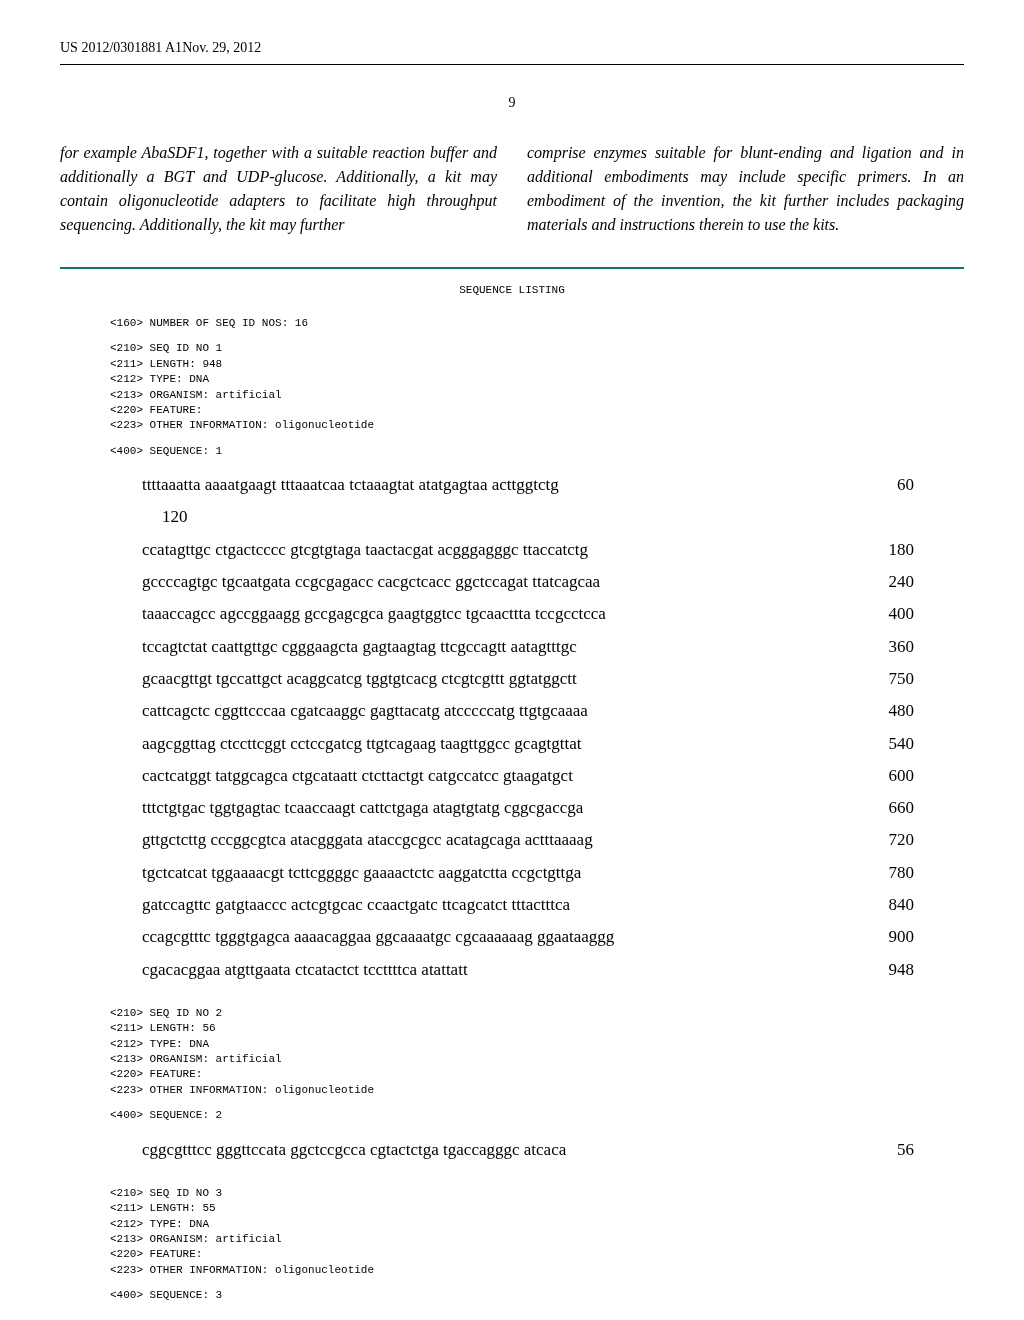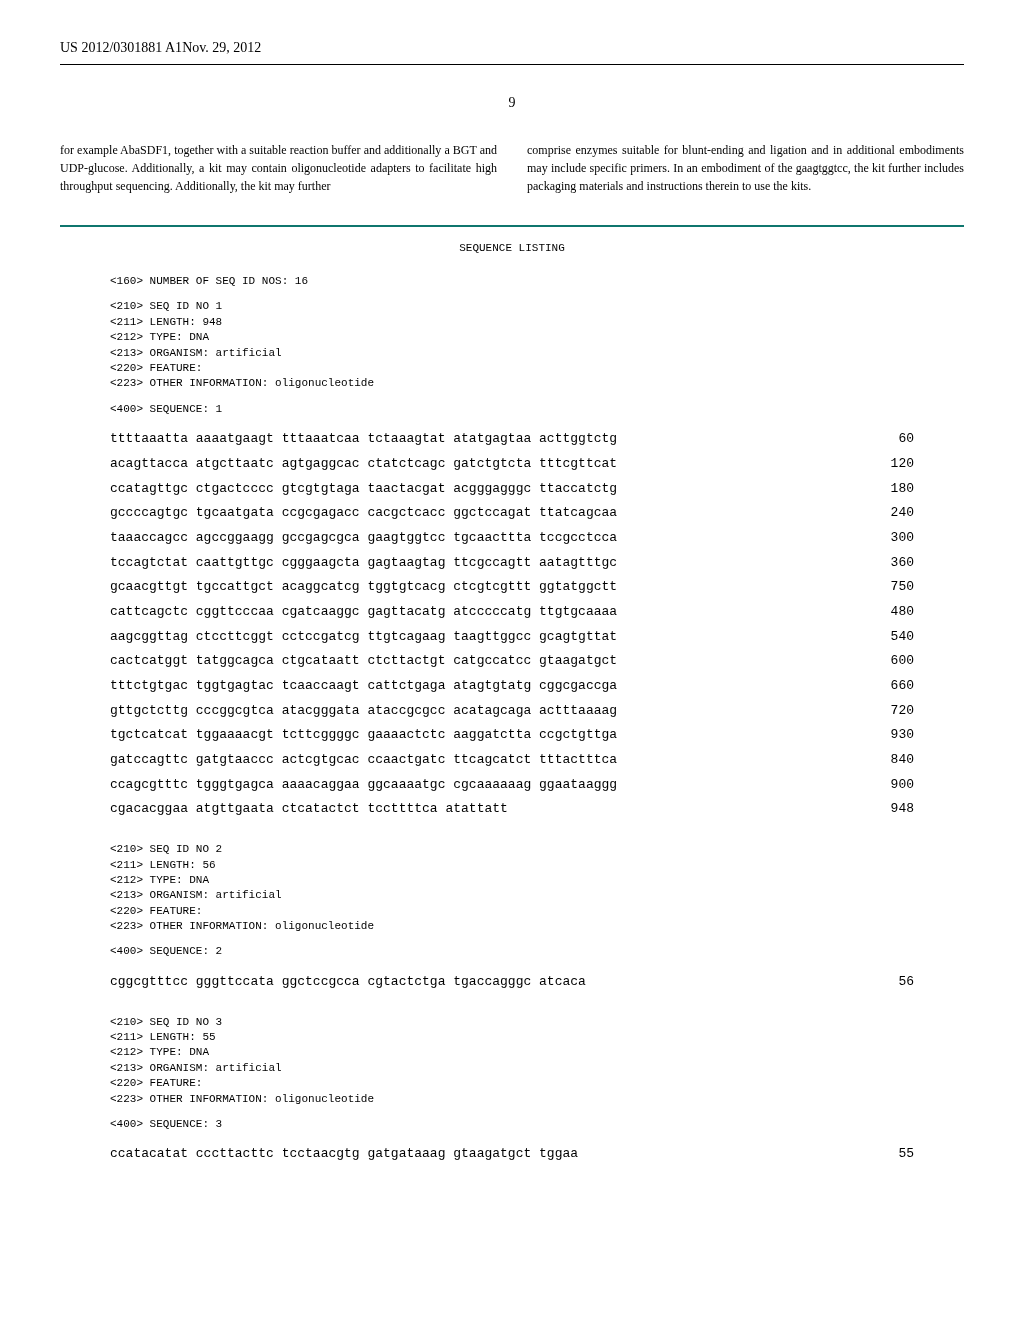--- a/index.html
+++ b/index.html
@@ -26,23 +26,24 @@
       margin-bottom: 30px;
     }
     .page-number {
       text-align: center;
       font-size: 14px;
       margin-bottom: 30px;
     }
     .intro-columns {
       display: flex;
       gap: 30px;
-      font-size: 12px;
+      font-size: 16px;
       line-height: 1.5;
       margin-bottom: 30px;
+      font-style: italic;
     }
     .intro-col {
       flex: 1;
       text-align: justify;
     }
     .sequence-listing-box {
       border-top: 2px solid #0f766e;
       padding-top: 15px;
       padding-left: 50px;
       padding-right: 50px;
@@ -56,24 +57,25 @@
     .seq-meta {
       font-family: "Courier New", Courier, monospace;
       font-size: 11px;
       line-height: 1.4;
       margin-bottom: 10px;
     }
     .seq-meta div {
       white-space: pre;
     }
     .seq-block {
-      font-family: Liberation Mono, monospace;
-      font-size: 13px;
+      font-family: Liberation Serif, serif;
+      font-size: 17px;
       line-height: 1.9;
       margin-bottom: 20px;
+      margin-left: 32px;
     }
     .seq-row {
       display: flex;
       justify-content: space-between;
     }
     .seq-groups {
       white-space: pre;
     }
     .seq-num {
       padding-left: 20px;
@@ -85,21 +87,21 @@
 <div class="header">
   <span>US 2012/0301881 A1</span>
   <span>Nov. 29, 2012</span>
 </div>
 <hr class="header-line">
 
 <div class="page-number">9</div>
 
 <div class="intro-columns">
   <div class="intro-col">for example AbaSDF1, together with a suitable reaction buffer and additionally a BGT and UDP-glucose. Additionally, a kit may contain oligonucleotide adapters to facilitate high throughput sequencing. Additionally, the kit may further</div>
-  <div class="intro-col">comprise enzymes suitable for blunt-ending and ligation and in additional embodiments may include specific primers. In an embodiment of the gaagtggtcc, the kit further includes packaging materials and instructions therein to use the kits.</div>
+  <div class="intro-col">comprise enzymes suitable for blunt-ending and ligation and in additional embodiments may include specific primers. In an embodiment of the invention, the kit further includes packaging materials and instructions therein to use the kits.</div>
 </div>
 
 <div class="sequence-listing-box">
   <div class="sequence-listing-title">SEQUENCE LISTING</div>
 
   <div class="seq-meta">
     <div>&lt;160&gt; NUMBER OF SEQ ID NOS: 16</div>
   </div>
 
   <div id="sequences-container">
@@ -113,34 +115,33 @@
       </div>
       <div class="seq-meta">
         <div>&lt;400&gt; SEQUENCE: 1</div>
       </div>
       <div class="seq-block">
         <div class="seq-row">
           <span class="seq-groups">ttttaaatta aaaatgaagt tttaaatcaa tctaaagtat atatgagtaa acttggtctg</span>
           <span class="seq-num">60</span>
         </div>
         <div class="seq-row">
-          <span class="seq-groups">acagttacca atgcttaatc agtgaggcac ctatctcagc gatctgtcta tttcgttcat</span>
           <span class="seq-num">120</span>
         </div>
         <div class="seq-row">
           <span class="seq-groups">ccatagttgc ctgactcccc gtcgtgtaga taactacgat acgggagggc ttaccatctg</span>
           <span class="seq-num">180</span>
         </div>
         <div class="seq-row">
           <span class="seq-groups">gccccagtgc tgcaatgata ccgcgagacc cacgctcacc ggctccagat ttatcagcaa</span>
           <span class="seq-num">240</span>
         </div>
         <div class="seq-row">
           <span class="seq-groups">taaaccagcc agccggaagg gccgagcgca gaagtggtcc tgcaacttta tccgcctcca</span>
-          <span class="seq-num">300</span>
+          <span class="seq-num">400</span>
         </div>
         <div class="seq-row">
           <span class="seq-groups">tccagtctat caattgttgc cgggaagcta gagtaagtag ttcgccagtt aatagtttgc</span>
           <span class="seq-num">360</span>
         </div>
         <div class="seq-row">
           <span class="seq-groups">gcaacgttgt tgccattgct acaggcatcg tggtgtcacg ctcgtcgttt ggtatggctt</span>
           <span class="seq-num">750</span>
         </div>
         <div class="seq-row">
@@ -158,21 +159,21 @@
         <div class="seq-row">
           <span class="seq-groups">tttctgtgac tggtgagtac tcaaccaagt cattctgaga atagtgtatg cggcgaccga</span>
           <span class="seq-num">660</span>
         </div>
         <div class="seq-row">
           <span class="seq-groups">gttgctcttg cccggcgtca atacgggata ataccgcgcc acatagcaga actttaaaag</span>
           <span class="seq-num">720</span>
         </div>
         <div class="seq-row">
           <span class="seq-groups">tgctcatcat tggaaaacgt tcttcggggc gaaaactctc aaggatctta ccgctgttga</span>
-          <span class="seq-num">930</span>
+          <span class="seq-num">780</span>
         </div>
         <div class="seq-row">
           <span class="seq-groups">gatccagttc gatgtaaccc actcgtgcac ccaactgatc ttcagcatct tttactttca</span>
           <span class="seq-num">840</span>
         </div>
         <div class="seq-row">
           <span class="seq-groups">ccagcgtttc tgggtgagca aaaacaggaa ggcaaaatgc cgcaaaaaag ggaataaggg</span>
           <span class="seq-num">900</span>
         </div>
         <div class="seq-row">

